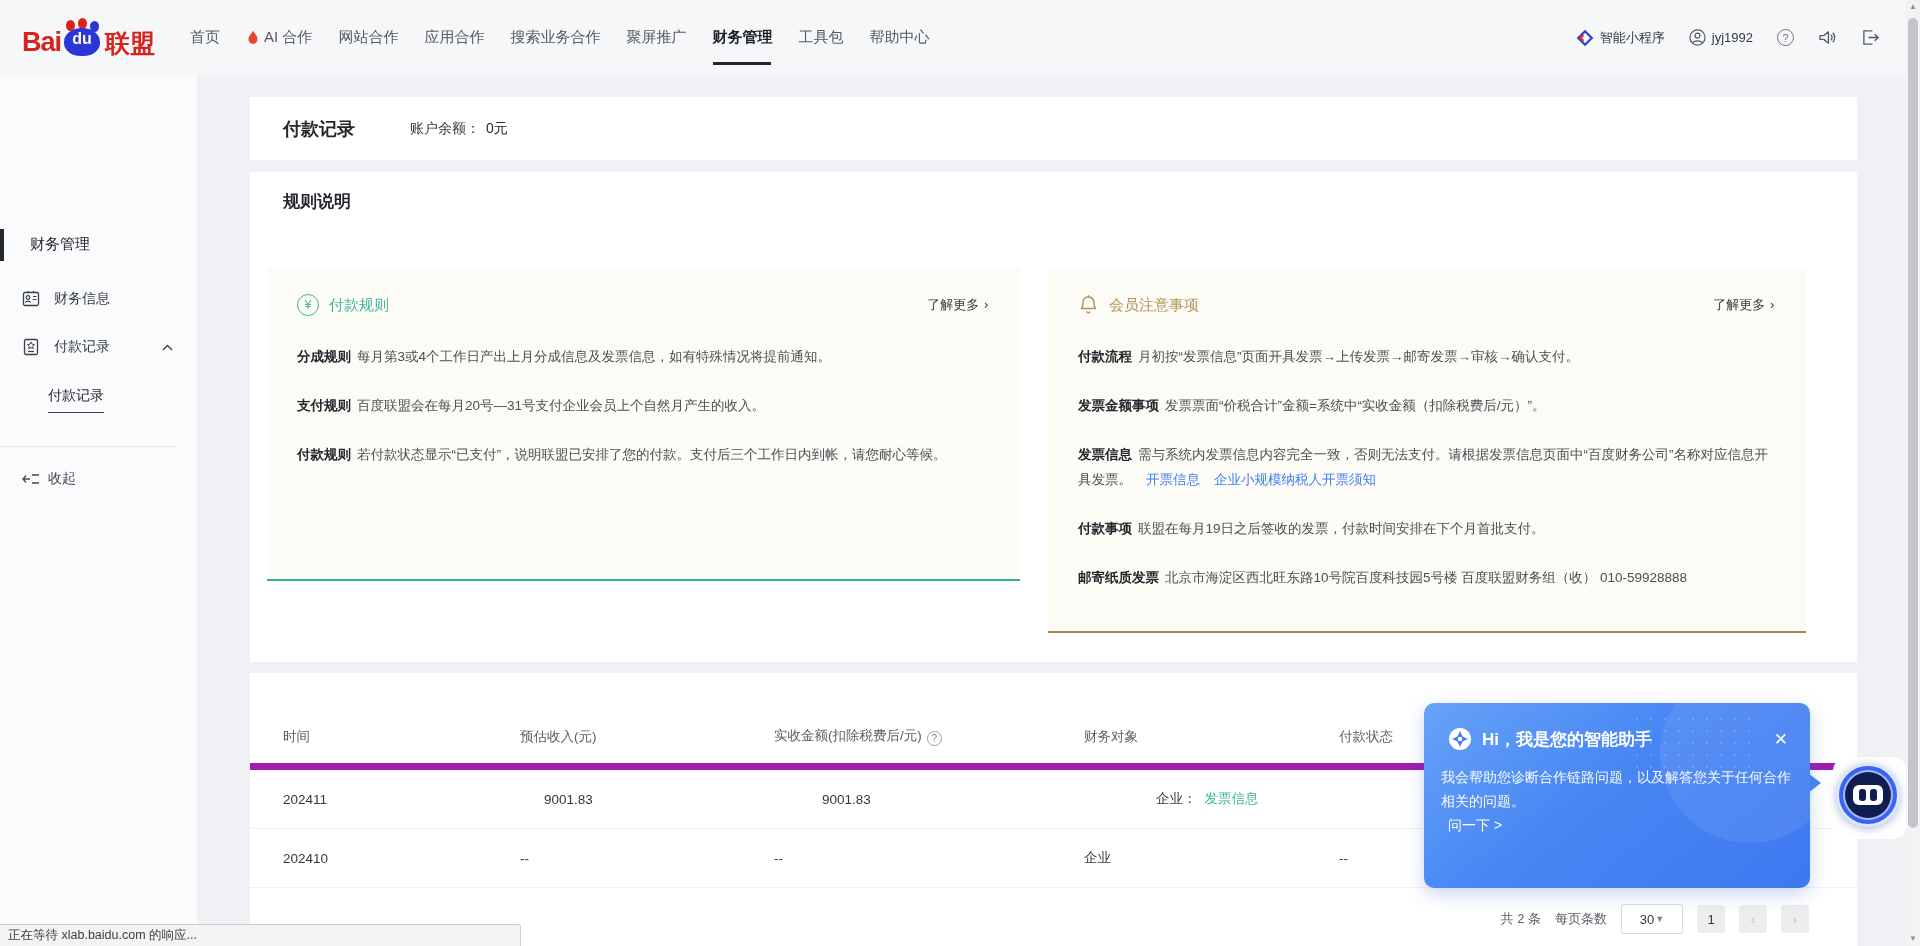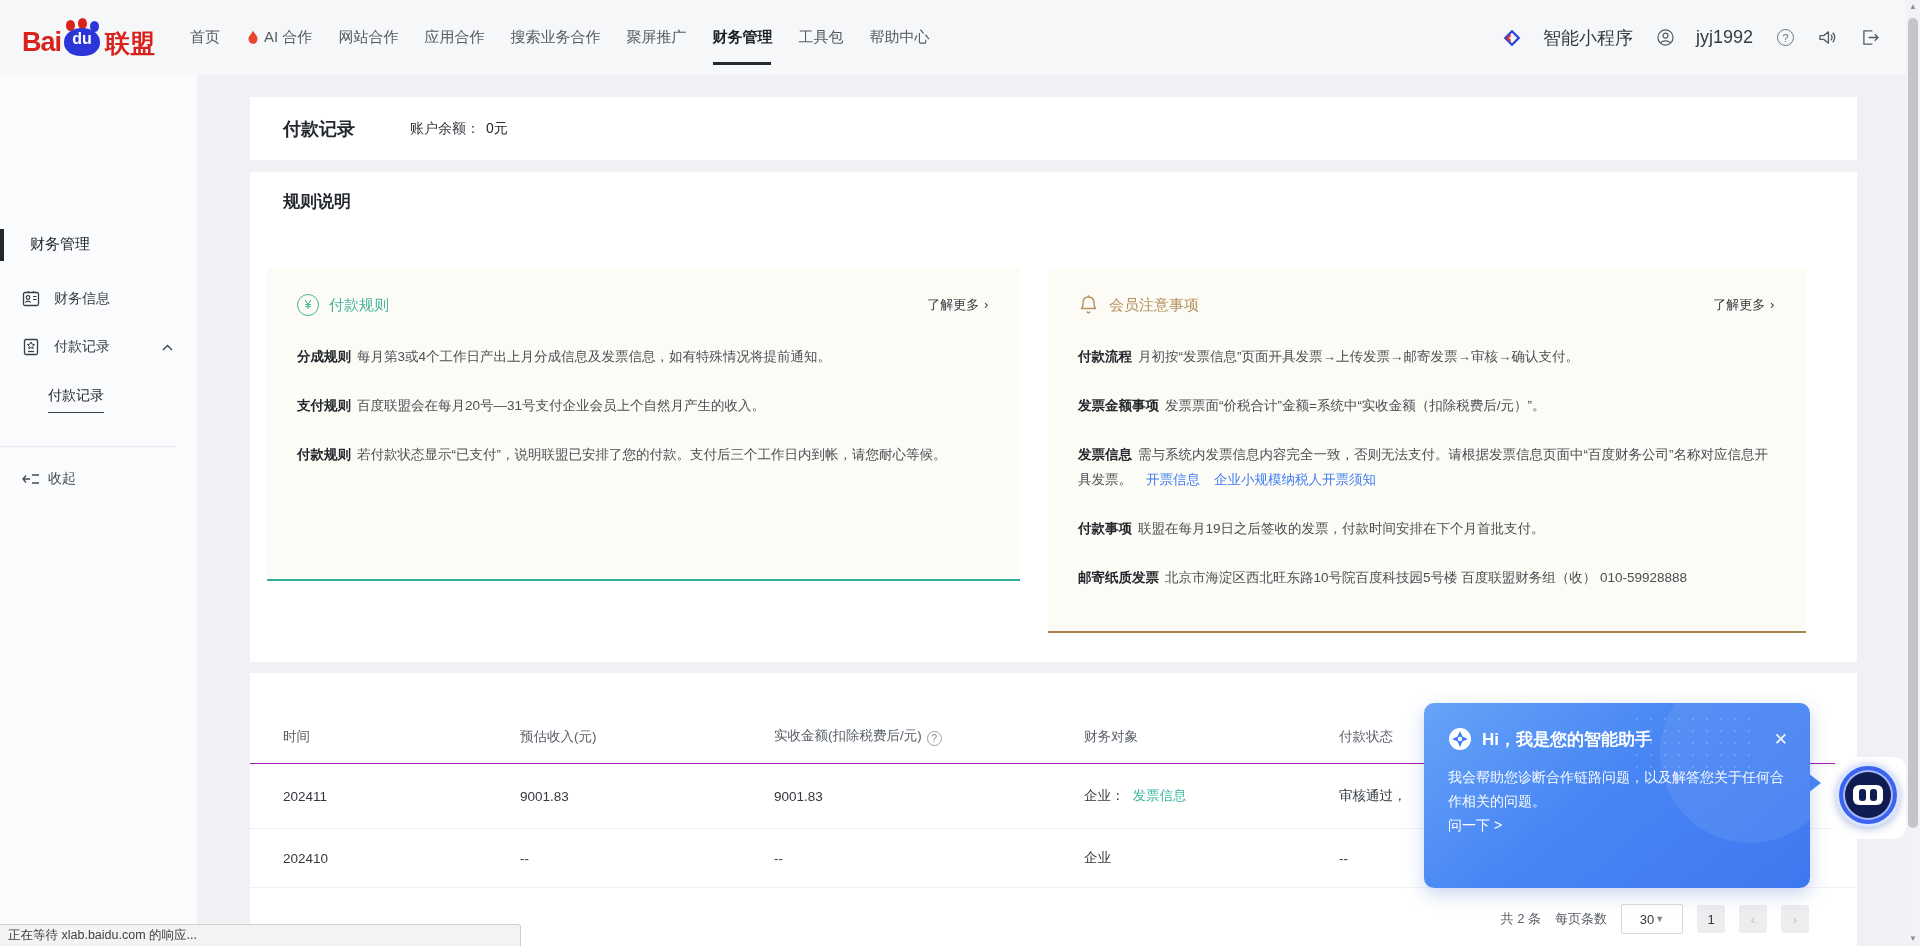--- a/index.html
+++ b/index.html
@@ -24,21 +24,21 @@
     color:#fff; font-size:16px; font-weight:bold; }
   .logo .union { color:#d8231c; font-size:25px; font-weight:bold; margin-left:2px; line-height:1.2; }
   .menu { display:flex; margin-left:22px; height:75px; }
   .menu-item { position:relative; display:flex; align-items:center; height:75px;
     padding:0 13px; font-size:15px; color:#565b63; cursor:pointer; white-space:nowrap; }
   .menu-item.active { color:#1d2126; font-weight:bold; }
   .menu-item.active::after { content:""; position:absolute; left:50%; transform:translateX(-50%);
     bottom:10px; width:58px; height:3px; background:#24282d; }
   .flame { width:14px; height:16px; margin-right:4px; }
   .nav-right { position:absolute; right:40px; top:0; height:75px; display:flex; align-items:center; gap:24px; }
-  .nav-chip { display:flex; align-items:center; gap:22px; font-size:18px; color:#363b42; cursor:pointer; }
+  .nav-chip { display:flex; align-items:center; gap:6px; font-size:13px; color:#363b42; cursor:pointer; }
   .icon-help { display:inline-flex; width:17px; height:17px; border:1.2px solid #70757c; border-radius:50%;
     color:#70757c; font-size:11px; align-items:center; justify-content:center; cursor:pointer; }
   .svgicon { display:inline-block; vertical-align:middle; cursor:pointer; }
   
   .scrollbar { position:absolute; right:0; top:0; width:14px; height:946px; background:#f2f3f4; z-index:50; }
   .scrollbar .arrow { position:absolute; left:0; width:14px; height:14px; color:#8b8e93;
     font-size:8px; text-align:center; line-height:14px; }
   .scrollbar .up { top:0; } .scrollbar .down { bottom:0; }
   .scrollbar .thumb { position:absolute; left:2px; top:18px; width:10px; height:810px;
     background:#c3c5c9; border-radius:5px; }
@@ -81,21 +81,21 @@
   
   .table-section { position:absolute; left:250px; top:673px; width:1607px; height:273px; background:#fff; }
   .trow { position:absolute; left:0; width:1607px; display:flex; align-items:center; }
   .trow .c { font-size:13.5px; }
   .c-time  { width:237px; margin-left:33px; }
   .c-est   { width:254px; }
   .c-act   { width:310px; }
   .c-fin   { width:255px; }
   .c-stat  { flex:1; }
   .thead { top:37px; height:53px; color:#5a6068; }
-  .tr1 { top:90px; height:65px; border-top:1px solid #a21caf; }
+  .tr1 { top:90px; height:65px; border-top:7px solid #a21caf;gap:24px; }
   .tr2 { top:155px; height:60px; border-top:1px solid #f0f1f2; border-bottom:1px solid #f0f1f2; }
   .tcell { color:#33383e; }
   .q-icon { display:inline-flex; width:15px; height:15px; border:1px solid #9aa0a6; border-radius:50%;
     color:#7d838a; font-size:10px; align-items:center; justify-content:center; margin-left:5px;
     vertical-align:-2px; cursor:pointer; }
   .teal-link { color:#3bb5a0; cursor:pointer; margin-left:8px; }
   .pagination { position:absolute; right:48px; bottom:12px; display:flex; align-items:center;
     gap:14px; font-size:13px; color:#5a6068; }
   .pp-select { width:62px; height:30px; border:1px solid #d8dadd; background:#fff; border-radius:2px;
     display:flex; align-items:center; justify-content:center; gap:1px; color:#33383e; cursor:pointer; }
@@ -108,21 +108,21 @@
     background:linear-gradient(140deg,#66a3f8 0%,#4886f4 45%,#3e78f0 100%); z-index:20;
     overflow:hidden; box-shadow:0 6px 18px rgba(40,90,200,.25); }
   .assistant::before { content:""; position:absolute; right:-30px; top:-40px; width:180px; height:180px;
     border-radius:50%; background:rgba(255,255,255,.08); }
   .assistant::after { content:""; position:absolute; right:60px; top:10px; width:120px; height:60px;
     background:radial-gradient(rgba(255,255,255,.35) 1.5px, transparent 1.6px); background-size:14px 12px;
     opacity:.5; }
   .as-head { display:flex; align-items:center; padding:24px 22px 0 24px; position:relative; z-index:2; }
   .as-title { color:#fff; font-size:17px; font-weight:bold; margin-left:10px; }
   .as-close { margin-left:auto; color:rgba(255,255,255,.92); font-size:17px; cursor:pointer; line-height:1; }
-  .as-body { padding:0 24px; margin-top:14px; color:rgba(255,255,255,.96); font-size:14px;
+  .as-body { padding:0 17px; margin-top:14px; color:rgba(255,255,255,.96); font-size:14px;
     line-height:24px; position:relative; z-index:2; }
   .as-action { padding:0 24px; margin-top:4px; color:#fff; font-size:14px; cursor:pointer;
     position:relative; z-index:2; }
   .as-pointer { position:absolute; left:1808px; top:773px; width:0; height:0; z-index:19;
     border-top:10px solid transparent; border-bottom:10px solid transparent; border-left:13px solid #4b87f4; }
   .robot-pad { position:absolute; left:1833px; top:757px; width:74px; height:82px; background:#fff;
     border-radius:14px; z-index:18; }
   .robot { position:absolute; left:1836px; top:763px; width:64px; height:64px; border-radius:50%;
     background:#3b63f0; border:3px solid #dbe7ff; z-index:21; cursor:pointer;
     display:flex; align-items:center; justify-content:center; box-shadow:0 2px 8px rgba(30,60,160,.35); }

